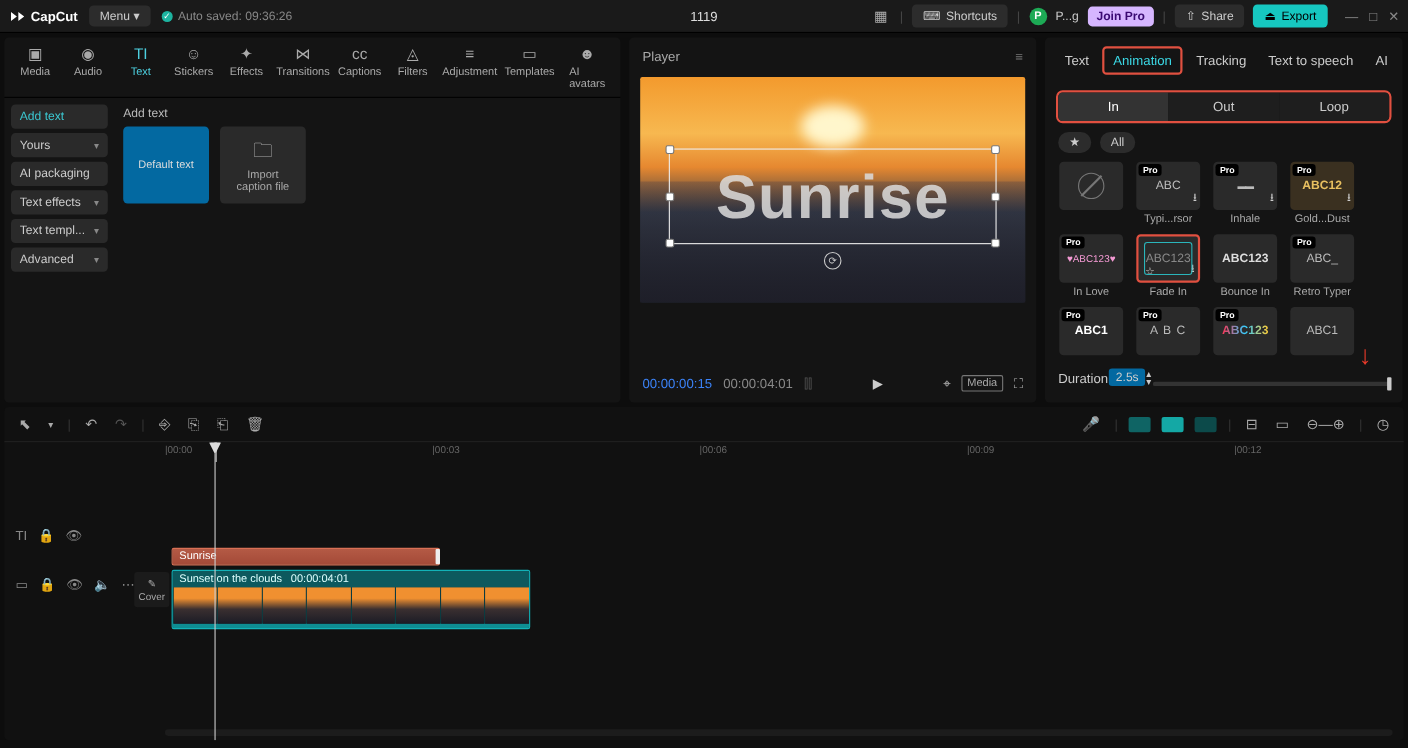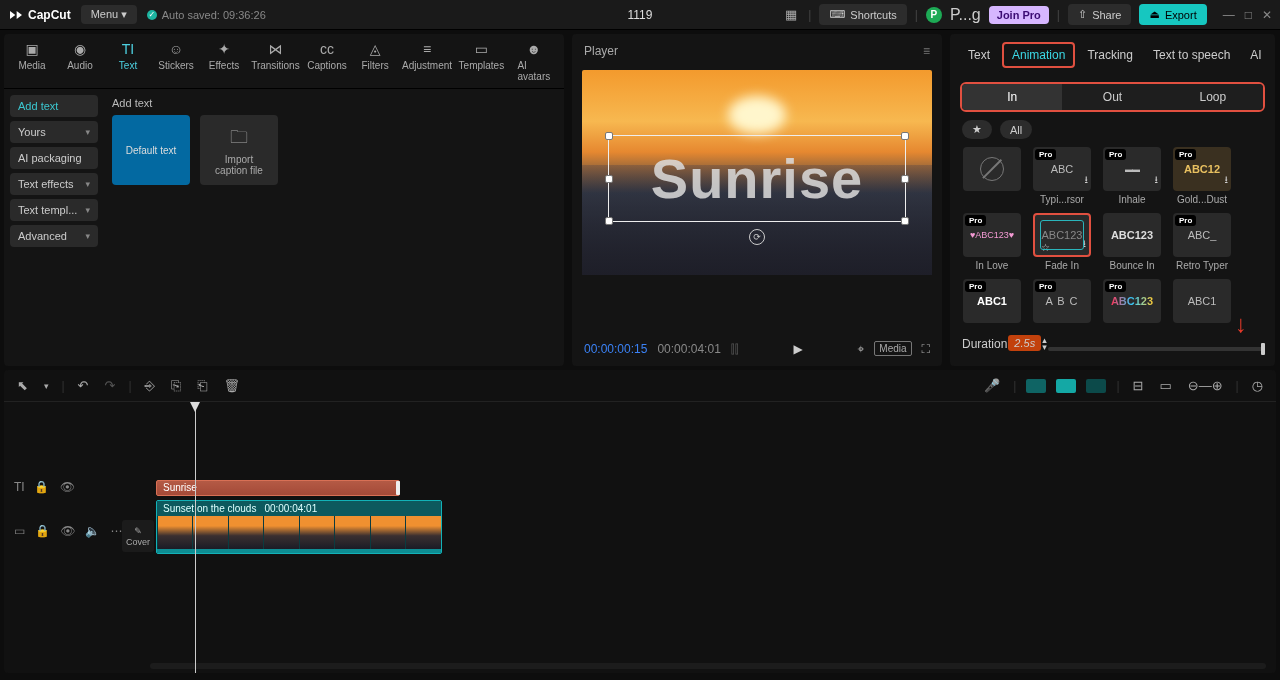--- a/index.html
+++ b/index.html
@@ -70,42 +70,42 @@
 .thumb { width:58px; height:44px; background:#2a2a2a; border-radius:4px; display:flex; align-items:center; justify-content:center; position:relative; font-size:11px; color:#bbb; cursor:pointer; }
 .thumb.none::after { content:''; position:absolute; width:22px; height:22px; border:1.5px solid #777; border-radius:50%; }
 .thumb.none::before { content:''; position:absolute; width:26px; height:1.5px; background:#777; transform:rotate(-45deg); }
 .thumb.selected { border:2px solid #e15040; }
 .thumb.teal-border::after { content:''; position:absolute; inset:5px; border:1px solid #2ab5bb; border-radius:3px; }
 .pro-badge { position:absolute; top:2px; left:2px; background:#000; color:#fff; font-size:8px; padding:1px 4px; border-radius:3px; font-weight:bold; }
 .dl-icon { position:absolute; bottom:2px; right:3px; font-size:10px; color:#ccc; }
 .fav-icon { position:absolute; bottom:2px; left:6px; font-size:10px; color:#ccc; }
 .anim-label { font-size:10px; color:#aaa; max-width:58px; overflow:hidden; text-overflow:ellipsis; white-space:nowrap; text-align:center; }
 .duration-row { display:flex; align-items:flex-end; gap:1px; padding:12px 12px 4px; }
-.dur-val { background:#c2410c; padding:2px 6px; border-radius:3px; font-size:11px;font-style:italic; }
+.dur-val { background:#0369a1; padding:2px 6px; border-radius:3px; font-size:11px; }
 .dur-slider { flex:1; height:4px; background:#333; border-radius:2px; position:relative; }
 .dur-slider::after { content:''; position:absolute; right:-2px; top:-4px; width:4px; height:12px; background:#ccc; border-radius:1px; }
 .red-arrow { position:absolute; right:28px; top:276px; color:#e83a2a; font-size:24px; }
 
 .timeline-area { height:303px; background:#111; margin:0 4px 4px; border-radius:4px; display:flex; flex-direction:column; }
 .tl-toolbar { height:32px; display:flex; align-items:center; padding:0 10px; gap:10px; border-bottom:1px solid #222; }
 .tl-tool { color:#aaa; cursor:pointer; padding:3px; font-size:13px; }
 .tl-toolbar-right { margin-left:auto; display:flex; align-items:center; gap:10px; }
 .magnet { width:20px; height:14px; border-radius:2px; display:inline-block; }
 .mag-teal { background:#0f6464; } .mag-teal-b { background:#14a8a5; } .mag-dark { background:#0c4a4a; }
 .ruler { height:18px; position:relative; font-size:9px; color:#666; margin-left:146px; }
 .ruler-tick { position:absolute; top:2px; }
 .playhead { position:absolute; left:191px; top:0; bottom:0; width:1px; background:#ccc; z-index:5; }
 .playhead::before { content:''; position:absolute; top:0; left:-5px; width:10px; height:10px; background:#ddd; clip-path:polygon(0 0,100% 0,50% 100%); }
 .tl-body { flex:1; position:relative; overflow:hidden; }
 .track-gutter { position:absolute; left:0; top:0; bottom:0; width:110px; }
 .gutter-row { position:absolute; left:10px; display:flex; align-items:center; gap:10px; color:#888; font-size:12px; }
 .track-lane { position:absolute; left:110px; right:8px; }
 .text-clip { position:absolute; left:42px; top:78px; width:244px; height:16px; background:linear-gradient(#b45a45,#a44a38); border:1px solid #d87055; border-radius:2px; color:#fff; font-size:10px; padding:1px 6px; }
 .text-handle-r { position:absolute; right:-1px; top:0; bottom:0; width:4px; background:#eee; border-radius:1px; }
-.video-clip { position:absolute; left:42px; top:98px; width:286px; height:54px; border:1px solid #12b2b8; border-radius:2px; background:#0b3b40; overflow:hidden; }
+.video-clip { position:absolute; left:42px; top:98px; width:326px; height:54px; border:1px solid #12b2b8; border-radius:2px; background:#0b3b40; overflow:hidden; }
 .video-header { background:#0d595e; color:#dff; font-size:10px; padding:2px 6px; display:flex; gap:8px; }
 .video-frames { display:flex; height:33px; }
 .frame { flex:1; background:linear-gradient(to bottom,#f09030 30%,#3a2f30 60%,#1b1c26); margin:0 0.5px; }
 .video-bottom { height:6px; background:#0e8d93; }
 .cover-btn { position:absolute; left:118px; top:118px; width:32px; height:32px; background:#1b1b1b; border-radius:3px; display:flex; flex-direction:column; align-items:center; justify-content:center; font-size:9px; color:#aaa; cursor:pointer; gap:1px; }
 .scrollbar-hint { position:absolute; bottom:4px; left:146px; right:10px; height:6px; background:#1c1c1c; border-radius:3px; }
 </style>
 </head>
 <body>
 
@@ -121,21 +121,21 @@
     <span class="autosave-dot">✓</span>
     <span>Auto saved: 09:36:26</span>
   </div>
   <div class="title-center">1119</div>
   <div class="topbar-right">
     <span class="tl-tool">▦</span>
     <span style="color:#444">|</span>
     <button class="btn-dark">⌨ <span>Shortcuts</span></button>
     <span style="color:#444">|</span>
     <span class="user-badge">P</span>
-    <span style="color:#ccc;font-size:16px;">P...g</span>
+    <span style="color:#ccc;font-size:11px;">P...g</span>
     <span class="join-pro">Join Pro</span>
     <span style="color:#444">|</span>
     <button class="btn-dark">⇧ <span>Share</span></button>
     <button class="btn-dark btn-export">⏏ <span>Export</span></button>
     <div class="window-ctrl">
       <span>—</span>
       <span>□</span>
       <span>✕</span>
     </div>
   </div>
@@ -397,20 +397,28 @@
       <span class="magnet mag-dark"></span>
       <span style="color:#333">|</span>
       <span class="tl-tool">⊟</span>
       <span class="tl-tool">▭</span>
       <span class="tl-tool">⊖—⊕</span>
       <span style="color:#333">|</span>
       <span class="tl-tool">◷</span>
     </div>
   </div>
   <div class="tl-body">
+    <div class="ruler">
+      <div class="playhead" style="left:46px;"></div>
+      <span class="ruler-tick" style="left:0px">|00:00</span>
+      <span class="ruler-tick" style="left:243px">|00:03</span>
+      <span class="ruler-tick" style="left:486px">|00:06</span>
+      <span class="ruler-tick" style="left:729px">|00:09</span>
+      <span class="ruler-tick" style="left:972px">|00:12</span>
+    </div>
     <div class="playhead" style="top:0;"></div>
     <div class="track-gutter">
       <div class="gutter-row" style="top:78px;">
         <span>TI</span>
         <span>🔒</span>
         <span>👁</span>
       </div>
       <div class="gutter-row" style="top:122px;">
         <span>▭</span>
         <span>🔒</span>

